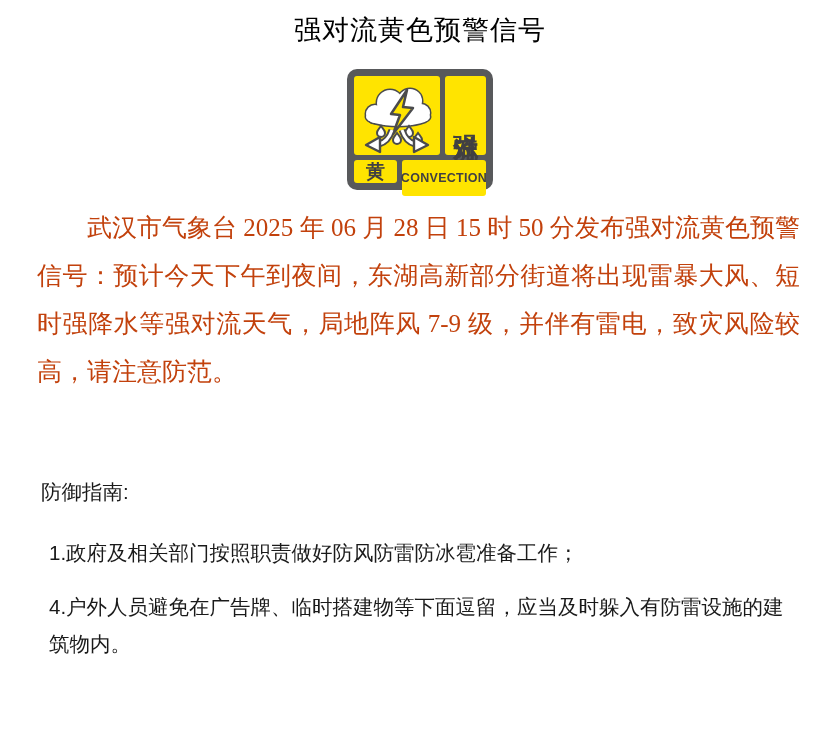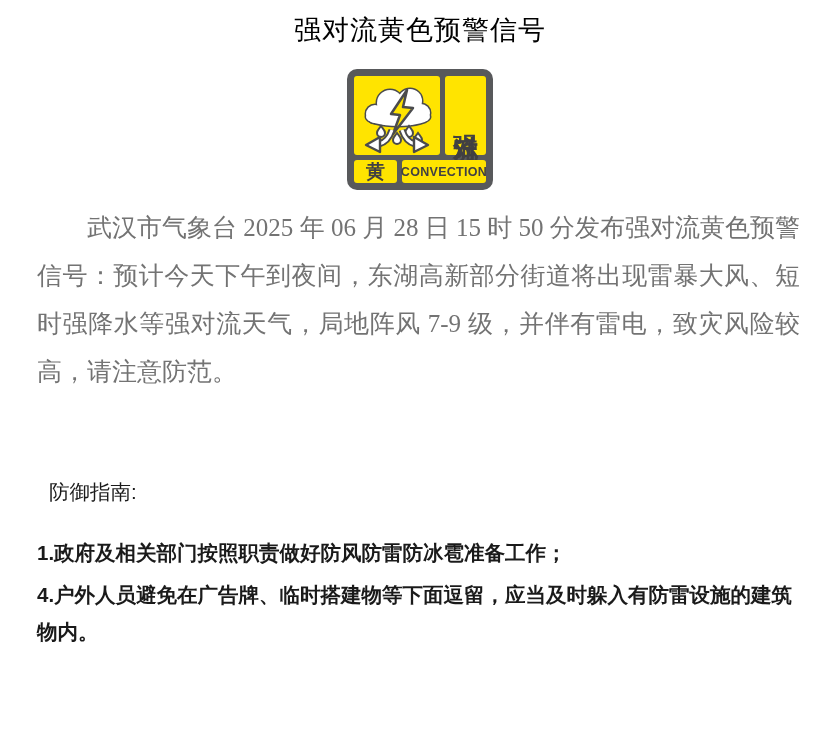--- a/index.html
+++ b/index.html
@@ -34,45 +34,45 @@
     font-family:"Liberation Sans","DejaVu Sans",sans-serif;
   }
   .panel-cloud{left:7px;top:7px;width:86px;height:79px;}
   .panel-vert{
     left:98px;top:7px;width:41px;height:79px;
     writing-mode:vertical-rl;text-orientation:upright;
     font-size:25px;font-weight:700;line-height:1;letter-spacing:1px;
   }
   .panel-level{left:7px;top:91px;width:43px;height:23px;
     font-size:19px;font-weight:700;}
-  .panel-english{left:55px;top:91px;width:84px;height:23px;
+  .panel-english{left:55px;top:91px;width:84px;height:36px;
     font-size:12.5px;font-weight:700;letter-spacing:0.3px;}
 
   
   .announcement{
     margin:14px 40px 0 37px;
     width:763px;
-    font-size:25px;line-height:48px;color:#737373;
+    font-size:25px;line-height:48px;color:#c2410c;
     text-align:justify;
     text-indent:2em;
     font-family:"Liberation Serif","DejaVu Serif",serif;
   }
 
   
   .guide{
     margin:83px 0 0 33px;width:781px;
     font-family:"Liberation Sans","DejaVu Sans",sans-serif;
     color:#1a1a1a;
   }
   .guide-heading{
-    margin:16px;font-size:20.5px;line-height:26px;font-weight:400;
+    margin:8px;font-size:20.5px;line-height:26px;font-weight:400;
   }
   .guide-items{margin:29px 0 0 0;}
   .guide-items p{
-    margin:4px;font-size:20.5px;line-height:37.6px;font-weight:700;
+    margin:16px;font-size:20.5px;line-height:37.6px;font-weight:400;
   }
 </style>
 </head>
 <body>
 
 <div class="page">
 
   <h1 class="title">强对流黄色预警信号</h1>
 
   <div class="badge">

